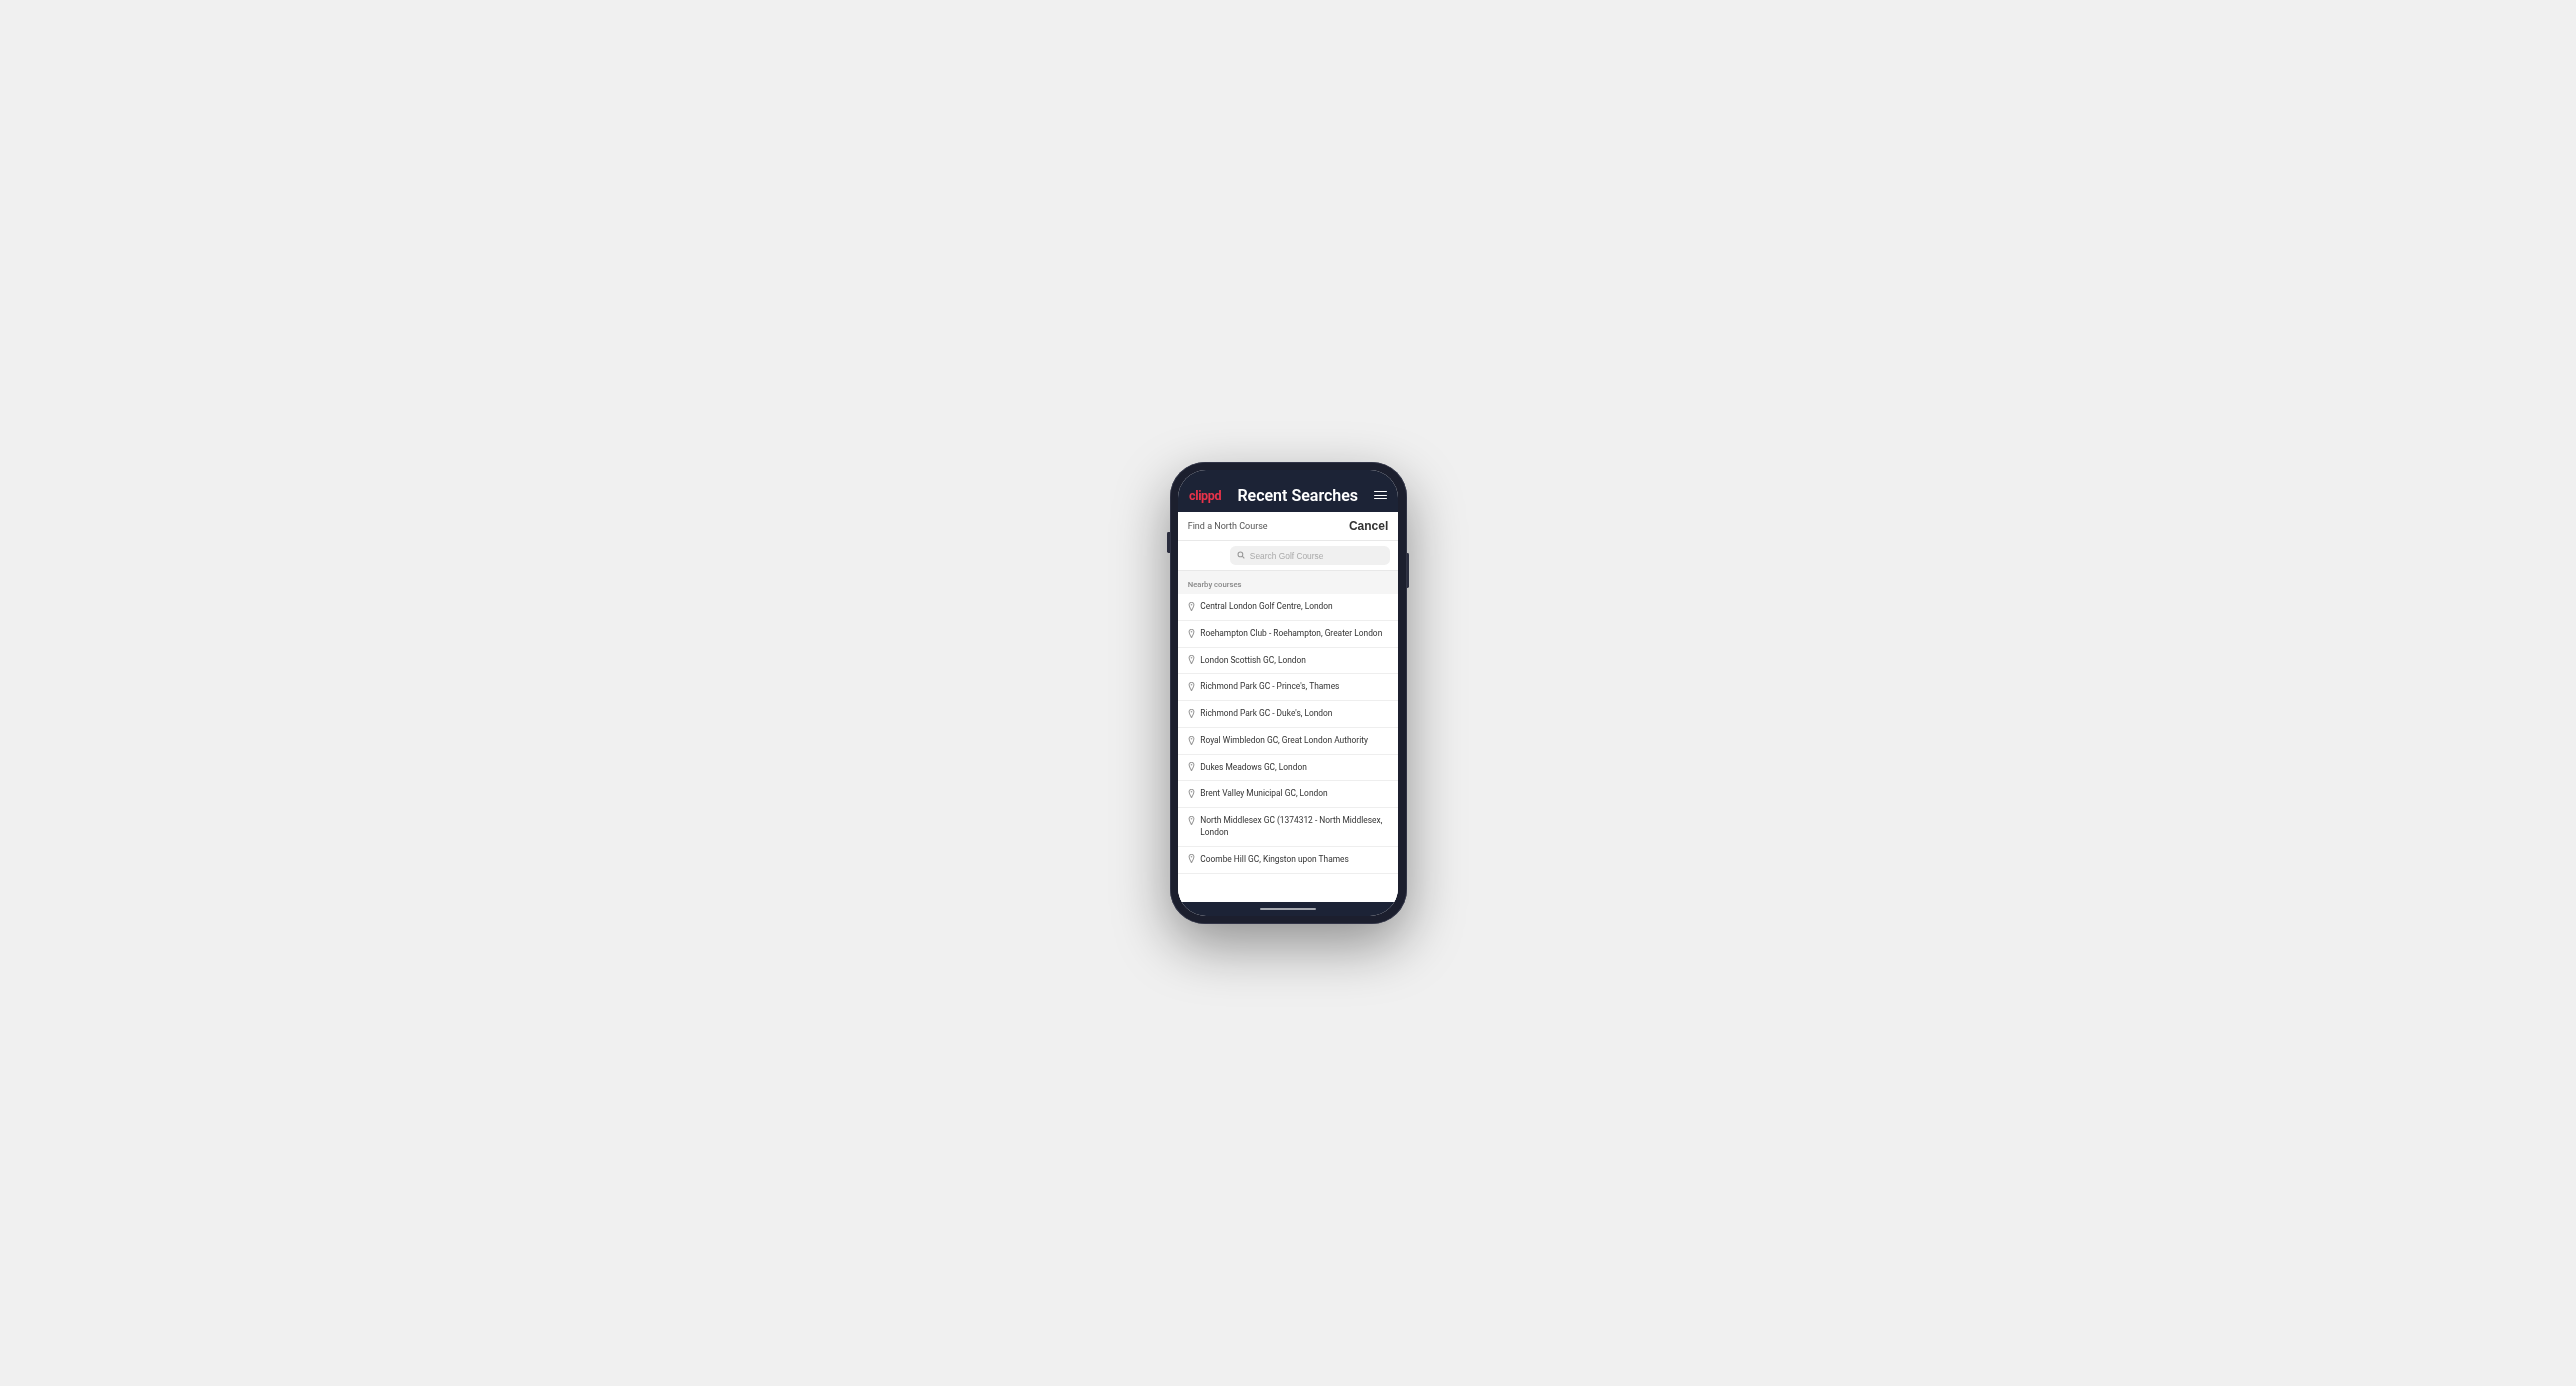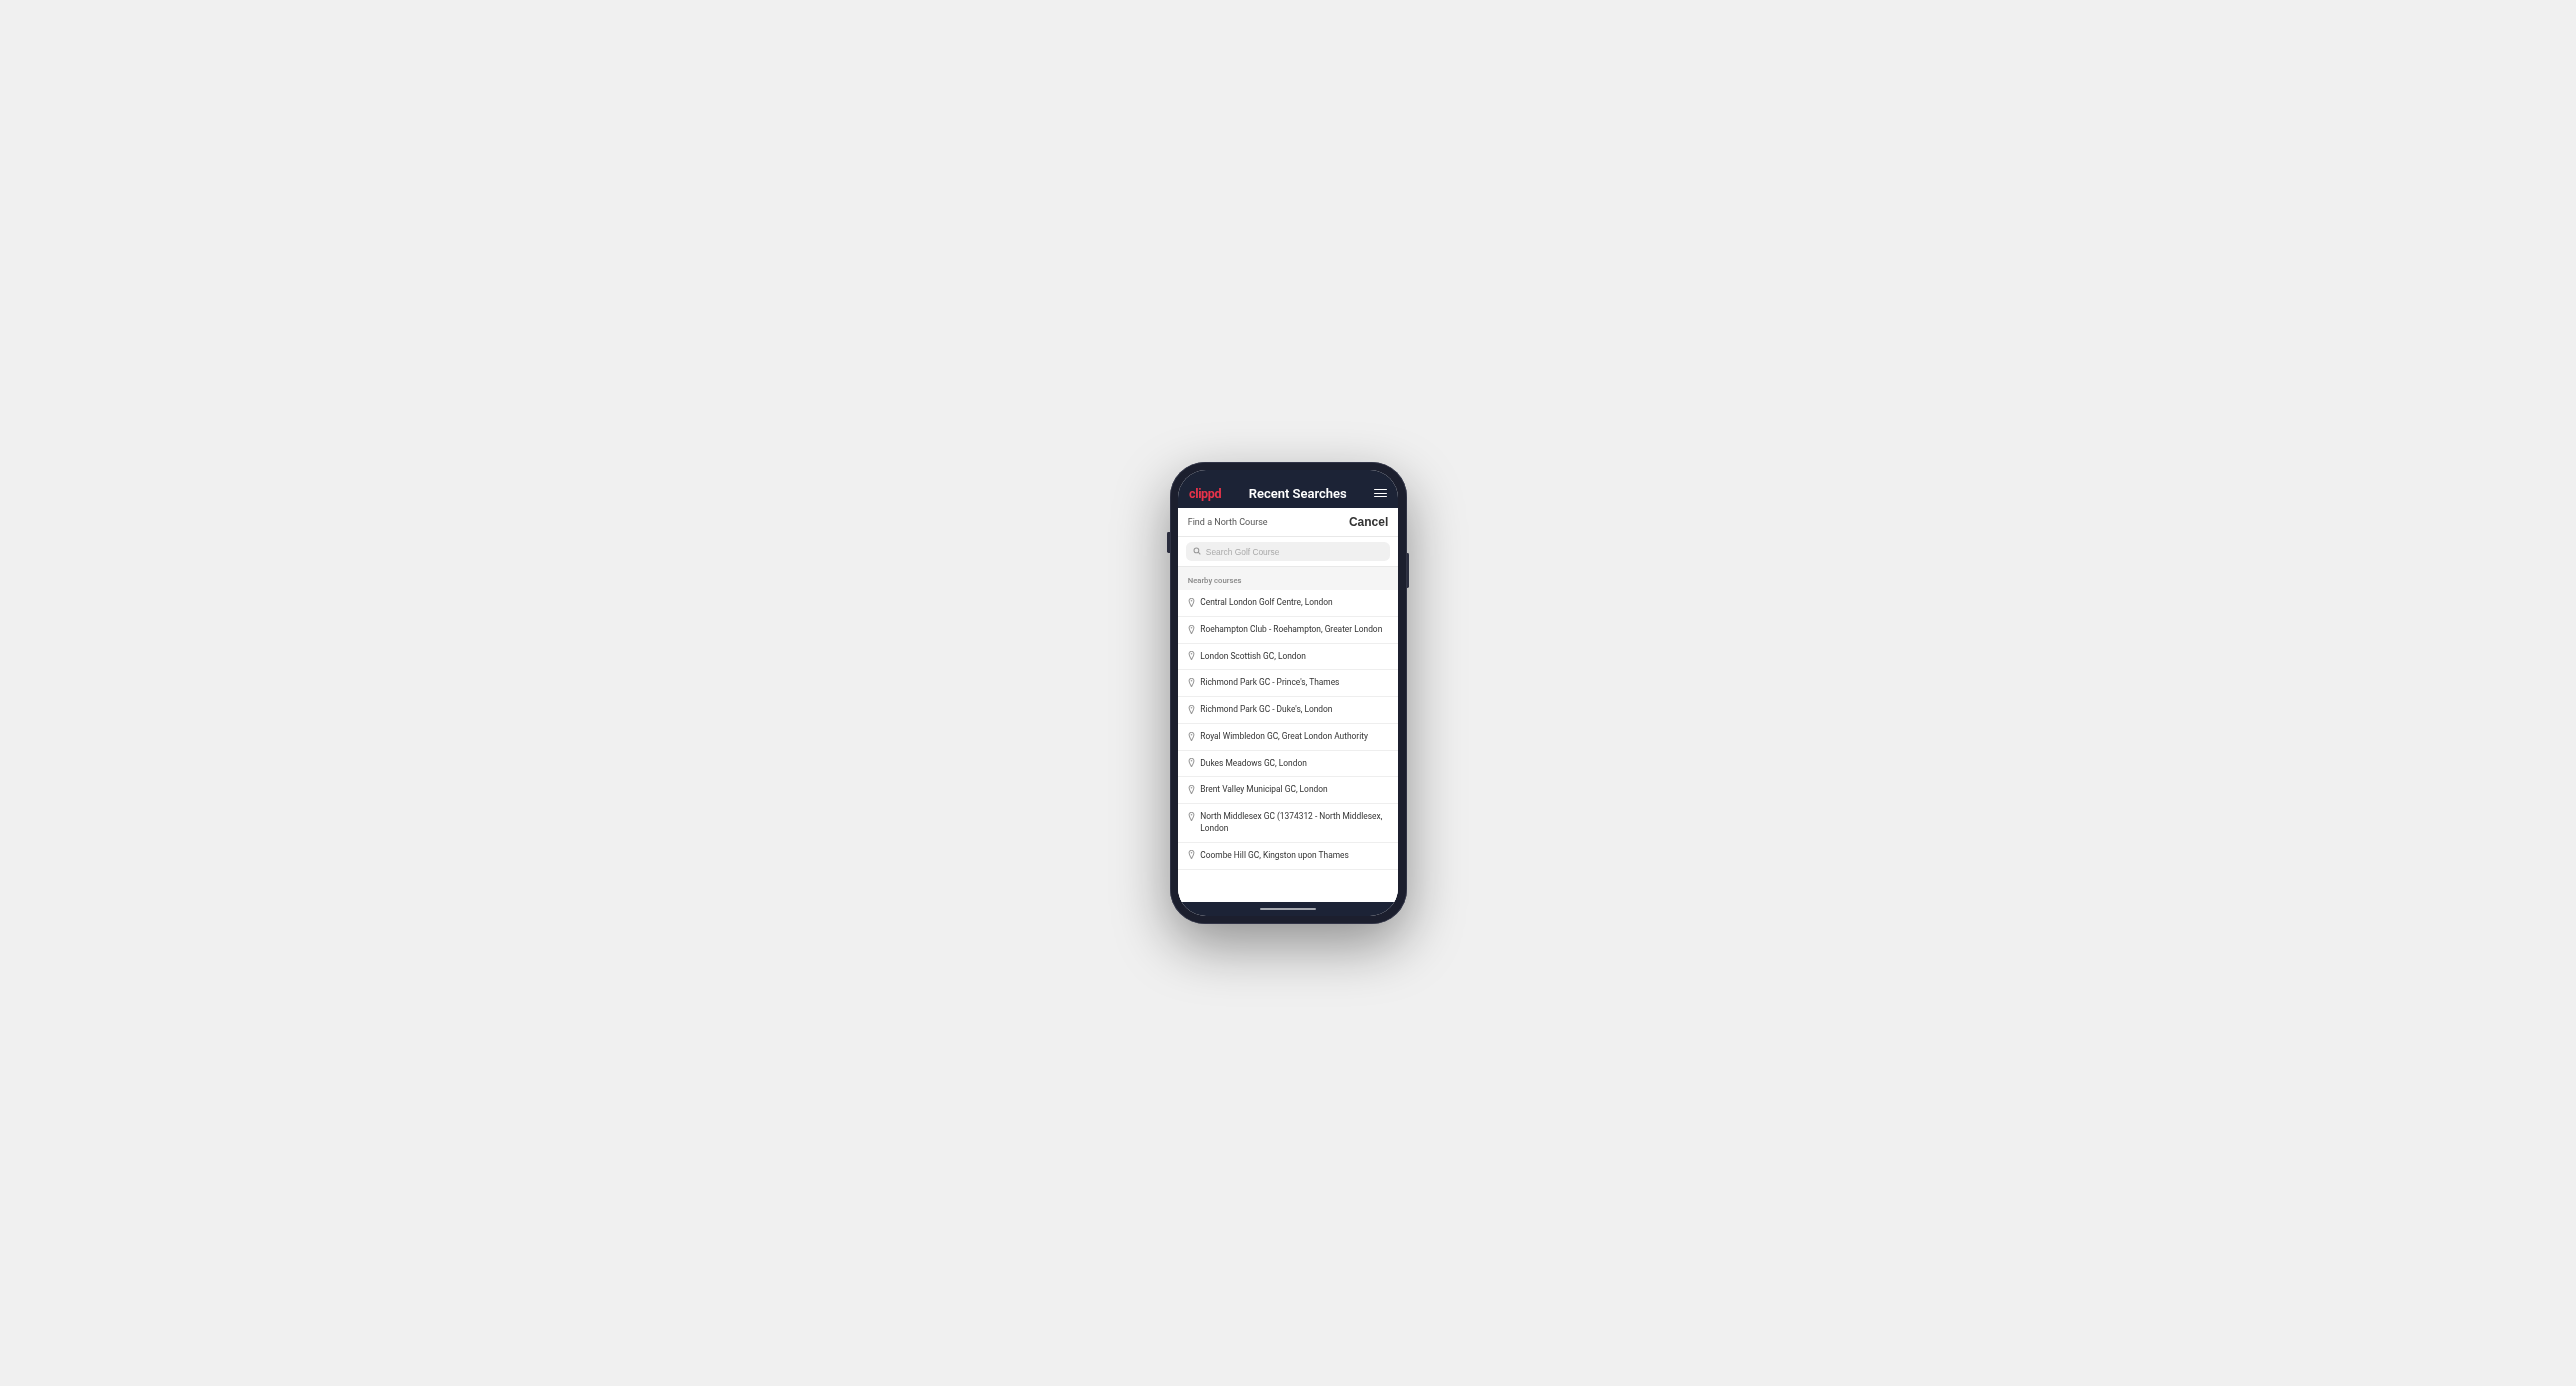--- a/index.html
+++ b/index.html
@@ -56,21 +56,21 @@
 
     .app-logo {
       color: #e8334a;
       font-size: 12.6px;
       font-weight: 700;
       letter-spacing: -0.4px;
     }
 
     .app-title {
       color: #ffffff;
-      font-size: 13px;
+      font-size: 16px;
       font-weight: 600;
     }
 
     .menu-icon {
       display: flex;
       flex-direction: column;
       gap: 2.1px;
       cursor: pointer;
     }
 
@@ -124,20 +124,21 @@
       flex-shrink: 0;
     }
 
     .search-input-wrapper {
       background: #f0f0f0;
       border-radius: 5.6px;
       display: flex;
       align-items: center;
       padding: 4.2px 7px;
       gap: 4.2px;
+      margin-left: 44px;
     }
 
     .search-icon-svg {
       width: 8.4px;
       height: 8.4px;
       flex-shrink: 0;
       color: #999;
     }
 
     .search-input {

